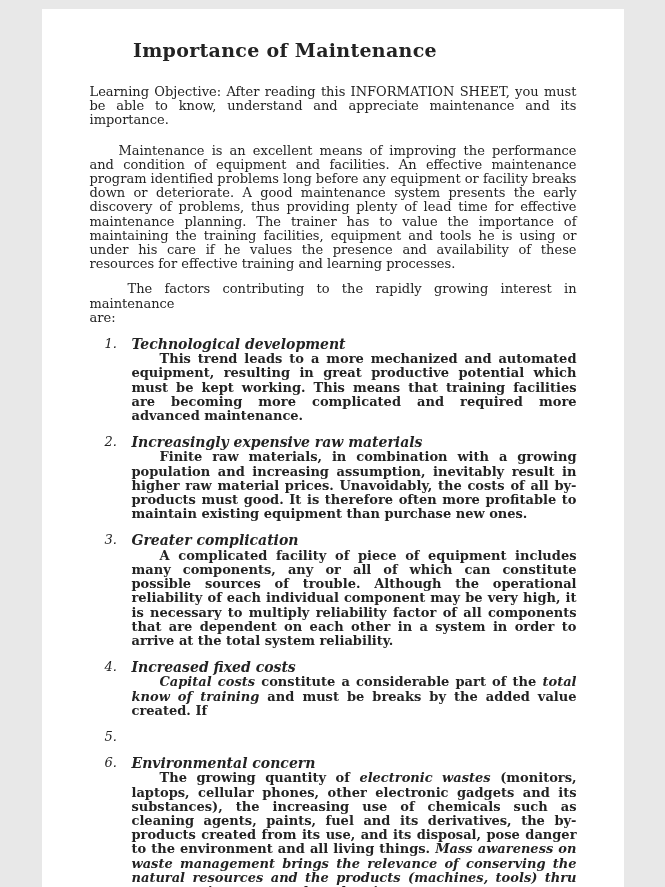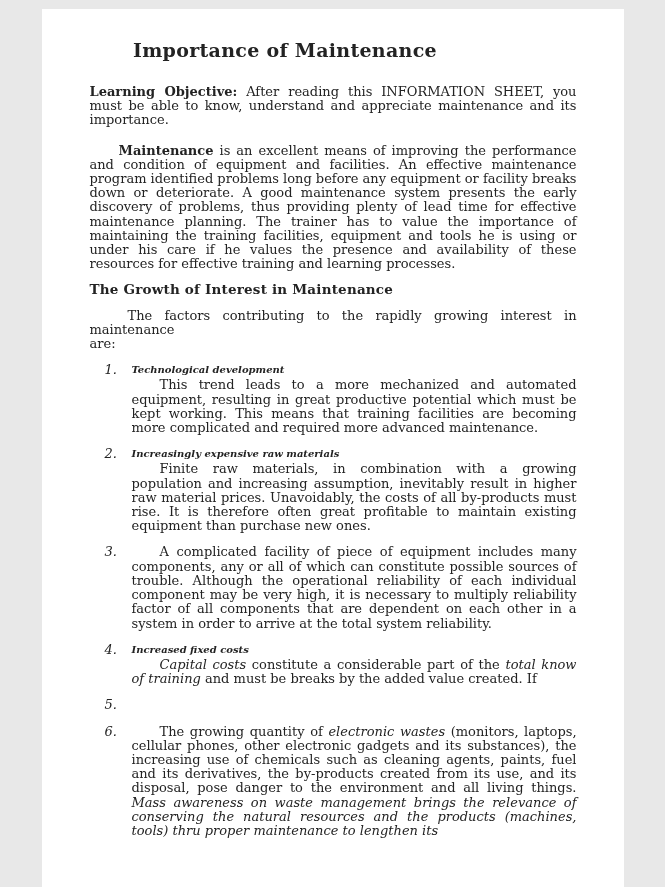--- a/index.html
+++ b/index.html
@@ -21,21 +21,21 @@
     line-height:22px;
     font-weight:bold;
     text-align:center;
     margin:0 96px 24px 0;
     letter-spacing:0.3px;
   }
   .para {
     text-align:justify;
     margin:0;
   }
-  .bold { font-weight:bold; }
+  .bold { font-weight:normal; }
   .it { font-style:italic; }
   .lo-para { margin-bottom:16px; }
   .maint-para { margin-bottom:11px; text-indent:29px; }
   .section-heading {
     font-size:13.5px;
     line-height:14.2px;
     font-weight:bold;
     margin:0 0 12px 0;
     letter-spacing:0.2px;
   }
@@ -55,67 +55,68 @@
     flex:none;
     width:42px;
     padding-left:15px;
     box-sizing:border-box;
     font-style:italic;
   }
   .content { flex:1; min-width:0; }
   .item-title {
     font-weight:bold;
     font-style:italic;
-    font-size:10px;
+    font-size:14px;
     margin:0 0 1px 0;
   }
   .item-body {
     text-align:justify;
     text-indent:28px;
     margin:0;
+    font-weight:bold;
   }
   .item-body.noindent { text-indent:0; }
   .item-body.gap { margin-top:6px; }
 </style>
 </head>
 <body>
 
 <div class="page">
 
   <h1 class="title">Importance of Maintenance</h1>
 
   <p class="para lo-para"><span class="bold">Learning Objective:</span><span> After reading this INFORMATION SHEET, you must be able to know, understand and appreciate maintenance and its importance.</span></p>
 
   <p class="para maint-para"><span class="bold">Maintenance</span><span> is an excellent means of improving the performance and condition of equipment and facilities.  An effective maintenance program identified problems long before any equipment or facility breaks down or deteriorate.  A good maintenance system presents the early discovery of problems, thus providing plenty of lead time for effective maintenance planning.  The trainer has to value the importance of maintaining the training facilities, equipment and tools he is using or under his care if he values the presence and availability of these resources for effective training and learning processes.</span></p>
 
-  <h2 class="section-heading">The Growth of Interest in Maintenance</h2>
 
   <p class="para lead-para"><span class="jline">The factors contributing to the rapidly growing interest in maintenance</span><span>are:</span></p>
 
   <div class="list">
 
     <div class="item">
       <div class="num">1.</div>
       <div class="content">
         <div class="item-title">Technological development</div>
         <p class="item-body">This trend leads to a more mechanized and automated equipment, resulting in great productive potential which must be kept working.  This means that training facilities are becoming more complicated and required more advanced maintenance.</p>
       </div>
     </div>
 
     <div class="item">
       <div class="num">2.</div>
       <div class="content">
         <div class="item-title">Increasingly expensive raw materials</div>
-        <p class="item-body">Finite raw materials, in combination with a growing population and increasing assumption, inevitably result in higher raw material prices. Unavoidably, the costs of all by-products must rise.  It is therefore often great profitable to maintain existing equipment than purchase new ones.</p>
+        <p class="item-body">Finite raw materials, in combination with a growing population and increasing assumption, inevitably result in higher raw material prices. Unavoidably, the costs of all by-products must good.  It is therefore often more profitable to maintain existing equipment than purchase new ones.</p>
       </div>
     </div>
 
     <div class="item">
       <div class="num">3.</div>
       <div class="content">
+        <div class="item-title">Greater complication</div>
         <p class="item-body">A complicated facility of piece of equipment includes many components, any or all of which can constitute possible sources of trouble.  Although the operational reliability of each individual component may be very high, it is necessary to multiply reliability factor of all components that are dependent on each other in a system in order to arrive at the total system reliability.</p>
       </div>
     </div>
 
     <div class="item">
       <div class="num">4.</div>
       <div class="content">
         <div class="item-title">Increased fixed costs</div>
         <p class="item-body"><span class="it">Capital costs</span><span> constitute a considerable part of the </span><span class="it">total know of training</span><span> and must be breaks by the added value created.  If</span></p>
       </div>
@@ -123,19 +124,20 @@
 
     <div class="item">
       <div class="num">5.</div>
       <div class="content">
       </div>
     </div>
 
     <div class="item">
       <div class="num">6.</div>
       <div class="content">
+        <div class="item-title">Environmental concern</div>
         <p class="item-body"><span>The growing quantity of </span><span class="it">electronic wastes</span><span> (monitors, laptops, cellular phones, other electronic gadgets and its substances), the increasing use of chemicals such as cleaning agents, paints, fuel and its derivatives, the by-products created from its use, and its disposal, pose danger to the environment and all living things. </span><span class="it">Mass awareness on waste management brings the relevance of conserving the natural resources and the products (machines, tools) thru proper maintenance to lengthen its</span></p>
       </div>
     </div>
 
   </div>
 
 </div>
 
 </body></html>

